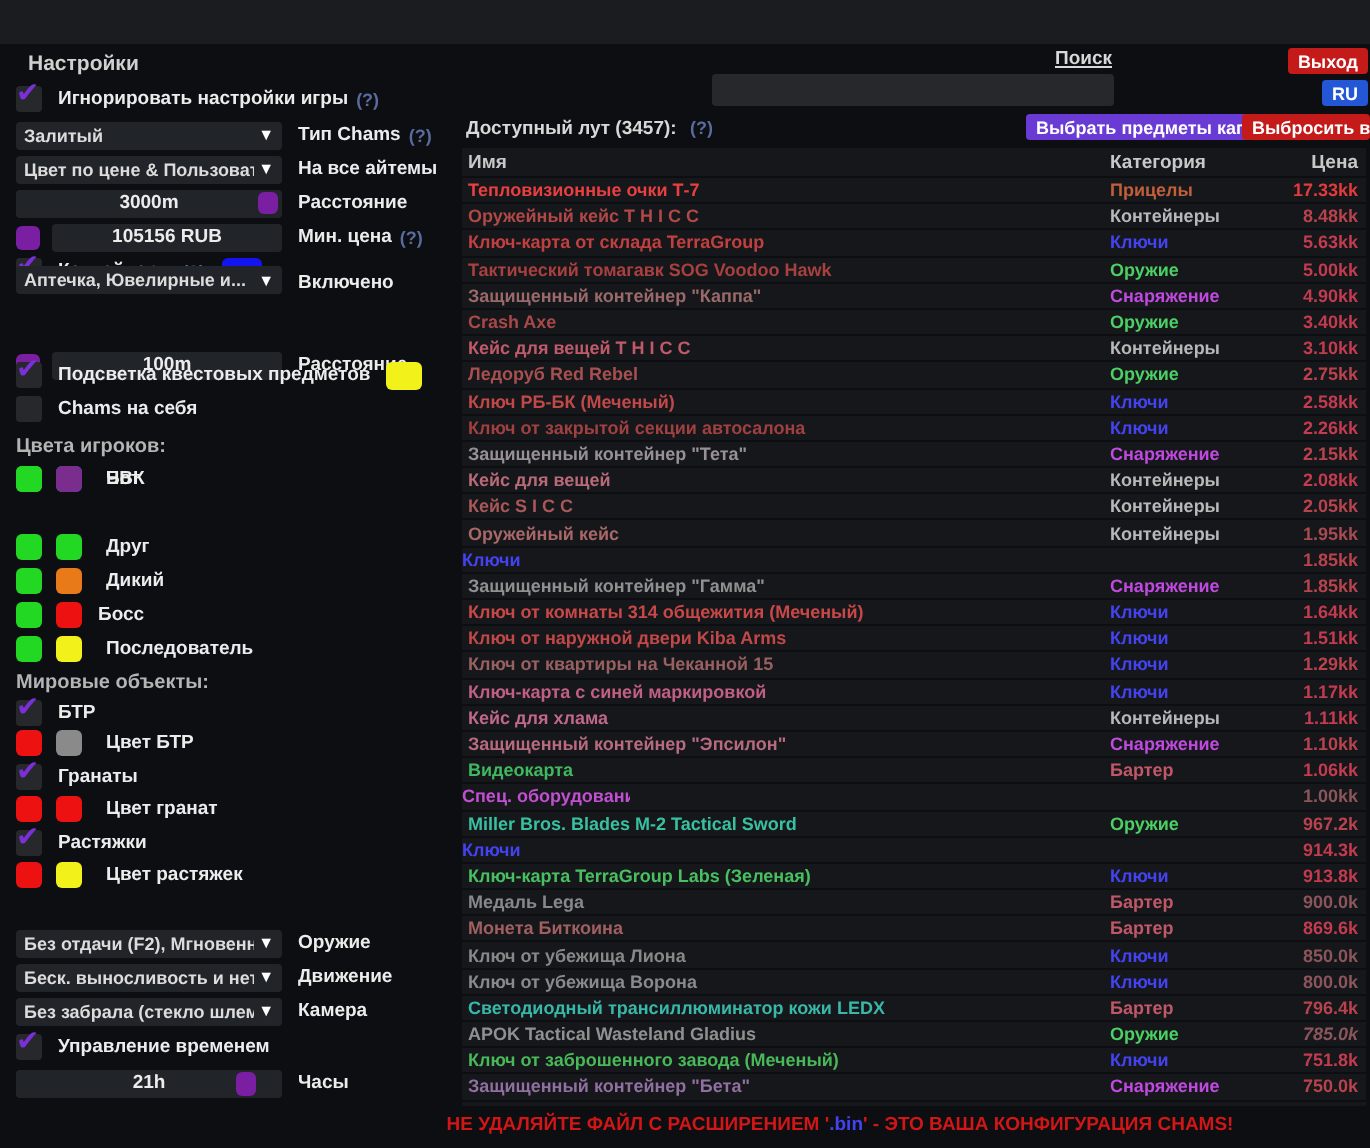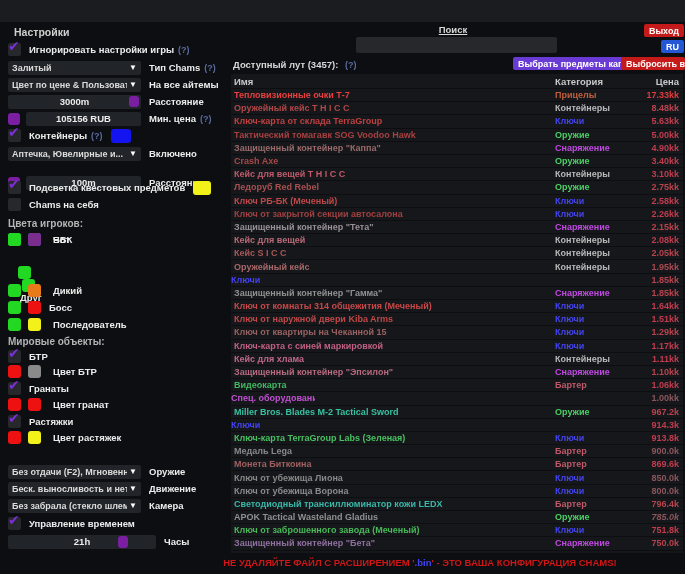--- a/index.html
+++ b/index.html
@@ -80,21 +80,21 @@
   <span class="hint">(?)</span>
 </div>
 
 <div class="srow" style="top:128px;">
   <span class="cb on"></span>
   <span class="lbl">Контейнеры</span>
   <span class="hint">(?)</span>
   <span class="sq" style="margin-left: 8px; width: 20px; height: 14px; background: rgb(20, 20, 240);"></span>
 </div>
 
-<div class="srow" style="top:146px;">
+<div class="srow" style="top:132px;align-items:flex-end;">
   <span class="dd">
     <span class="txt">Аптечка, Ювелирные и...</span>
     <span class="arr">▼</span>
   </span>
   <span class="lbl">Включено</span>
 </div>
 
 <div class="srow" style="top:175px;">
   <span class="sq" style="background: rgb(122, 31, 162);"></span>
   <span class="inp" style="width:115px;margin-left:6px;">
@@ -119,21 +119,21 @@
 <div class="srow" style="top:232px;">
   <span class="sq" style="width: 13px; height: 13px; background: rgb(34, 216, 34);"></span>
   <span class="sq" style="width: 13px; height: 13px; margin-left: 7px; background: rgb(30, 127, 232);"></span>
   <span class="lbl" style="margin-left:12px;">Бот</span>
 </div>
 <div class="srow" style="top:232px;">
   <span class="sq" style="width: 13px; height: 13px; background: rgb(34, 216, 34);"></span>
   <span class="sq" style="width: 13px; height: 13px; margin-left: 7px; background: rgb(122, 45, 140);"></span>
   <span class="lbl" style="margin-left:12px;">ЧВК</span>
 </div>
-<div class="srow" style="top:266px;flex-direction:column;">
+<div class="srow" style="top:266px;">
   <span class="sq" style="width: 13px; height: 13px; background: rgb(34, 216, 34);"></span>
   <span class="sq" style="width: 13px; height: 13px; margin-left: 7px; background: rgb(34, 216, 34);"></span>
   <span class="lbl" style="margin-left:12px;">Друг</span>
 </div>
 <div class="srow" style="top:283px;">
   <span class="sq" style="width: 13px; height: 13px; background: rgb(34, 216, 34);"></span>
   <span class="sq" style="width: 13px; height: 13px; margin-left: 7px; background: rgb(232, 122, 26);"></span>
   <span class="lbl" style="margin-left:12px;">Дикий</span>
 </div>
 <div class="srow" style="top:300px;">
@@ -198,28 +198,28 @@
     <span class="txt">Без забрала (стекло шлема)</span>
     <span class="arr">▼</span>
   </span>
   <span class="lbl">Камера</span>
 </div>
 <div class="srow" style="top:516px;">
   <span class="cb on"></span>
   <span class="lbl">Управление временем</span>
 </div>
 <div class="srow" style="top:534px;">
-  <span class="inp" style="width:148px;">
+  <span class="inp" style="width:133px;">
     <span>21h</span>
     <span class="sq" style="position: absolute; left: 110px; top: 1px; width: 10px; height: 12px; background: rgb(122, 31, 162);"></span>
   </span>
   <span class="lbl">Часы</span>
 </div>
 
-<div class="abs" style="left:350px;top:24px;width:206px;text-align:center;font-size:9.5px;color:#d8d8d8;text-decoration:underline;">Поиск</div>
+<div class="abs" style="left:350px;top:24px;width:206px;text-align:right;font-size:9.5px;color:#d8d8d8;text-decoration:underline;">Поиск</div>
 <input class="abs searchbox" style="left: 356px; top: 37px; width: 197px; height: 14px;" value="">
 <div class="abs btn" style="right: 1px; top: 24px; background: rgb(196, 26, 26);">Выход</div>
 <div class="abs btn" style="right: 1px; top: 40px; background: rgb(36, 87, 214);">RU</div>
 
 <div class="abs" style="left:233px;top:59px;font-size:9.5px;color:#d8d8d8;white-space:nowrap;">
   <span>Доступный лут (3457):</span>
   <span class="hint">(?)</span>
 </div>
 <div class="abs btn" style="left: 513px; top: 57px; background: rgb(106, 59, 212);">Выбрать предметы каппа</div>
 <div class="abs btn" style="left: 621px; top: 57px; width: 64px; overflow: hidden; justify-content: flex-start; background: rgb(196, 26, 26);">Выбросить все</div>

